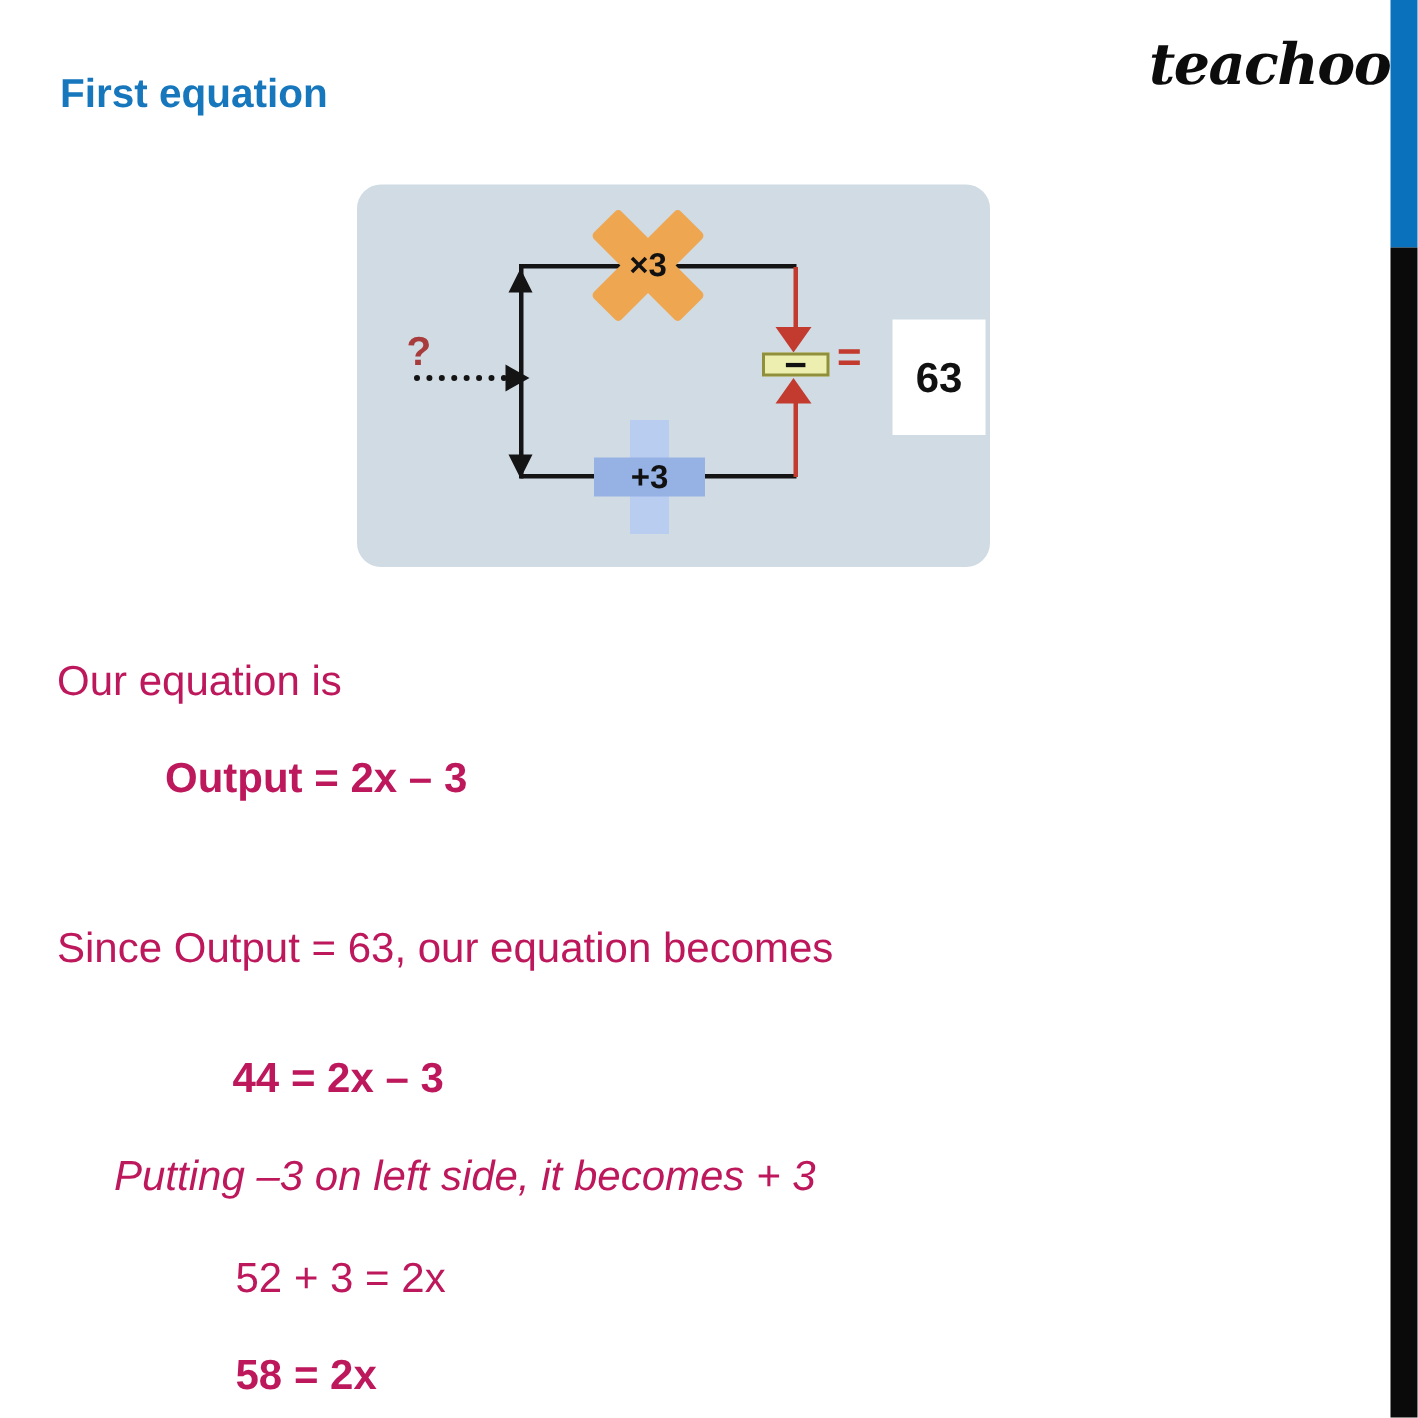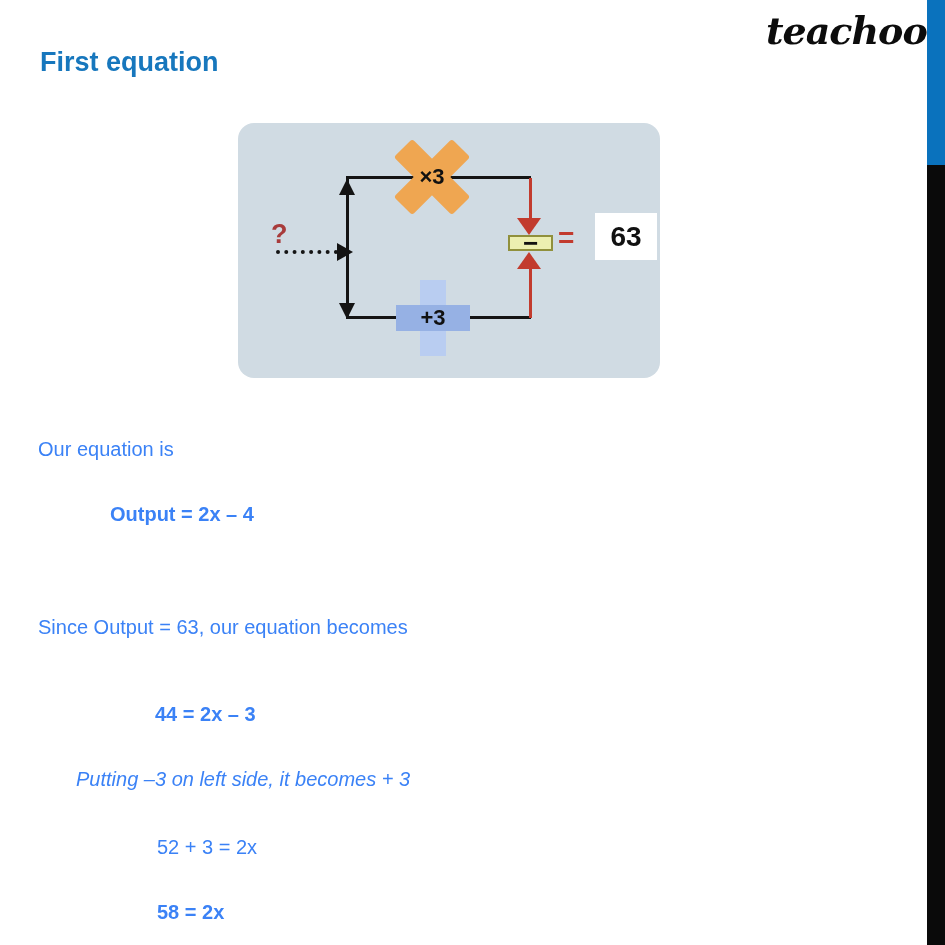--- a/index.html
+++ b/index.html
@@ -14,21 +14,21 @@
   }
 
   
   .heading {
     position: absolute; left: 40px; top: 47px;
     font-size: 27px; font-weight: bold;
     color: var(--accent-blue, #1777bd);
     white-space: nowrap;
   }
   .logo {
-    position: absolute; left: 766px; top: 8px;
+    position: absolute; left: 766px; top: 20px;
     font-family: "DejaVu Serif", serif;
     font-style: italic; font-weight: bold;
     font-size: 38px; letter-spacing: -1px;
     color: #0c0c0c; white-space: nowrap;
   }
   .edge-bar { position: absolute; width: 18px; left: 927px; }
   .edge-bar.blue { top: 0; height: 165px; background: var(--bar-blue, #0a72bd); }
   .edge-bar.black { top: 165px; height: 780px; background: var(--bar-black, #0a0a0a); }
 
   
@@ -111,28 +111,28 @@
     position: static;
     font-size: 26px; font-weight: bold; color: #111;
     line-height: 10px;
   }
   .eq {
     left: 320px; top: 99px;
     font-size: 28px; font-weight: bold;
     color: var(--red, #c23b2e);
   }
   .outbox {
-    left: 357px; top: 90px; width: 62px; height: 47px;
+    left: 357px; top: 90px; width: 62px; height: 77px;
     background: #ffffff;
     display: flex; align-items: center; justify-content: center;
     font-size: 28px; font-weight: bold; color: #111;
   }
 
   
-  .line { position: absolute; font-size: 20px; white-space: nowrap; color: #3b82f6; }
+  .line { position: absolute; font-size: 28px; white-space: nowrap; color: #be185d; }
   .l0 { left: 38px;  top: 438px; }
   .l1 { left: 110px; top: 503px; font-weight: bold; }
   .l2 { left: 38px;  top: 616px; }
   .l3 { left: 155px; top: 703px; font-weight: bold; }
   .l4 { left: 35px;  top: 768px; font-style: italic; margin-left: 41px; }
   .l5 { left: 157px; top: 836px; }
   .l6 { left: 157px; top: 901px; font-weight: bold; }
 </style>
 </head>
 <body>
@@ -177,20 +177,20 @@
     </div>
 
     <div class="eq">=</div>
 
     <div class="outbox">
       <span>63</span>
     </div>
   </div>
 
   <div class="line l0">Our equation is</div>
-  <div class="line l1">Output = 2x – 4</div>
+  <div class="line l1">Output = 2x – 3</div>
   <div class="line l2">Since Output = 63, our equation becomes</div>
   <div class="line l3">44 = 2x – 3</div>
   <div class="line l4">Putting –3 on left side, it becomes + 3</div>
   <div class="line l5">52 + 3 = 2x</div>
   <div class="line l6">58 = 2x</div>
 
 </div>
 
 </body></html>

